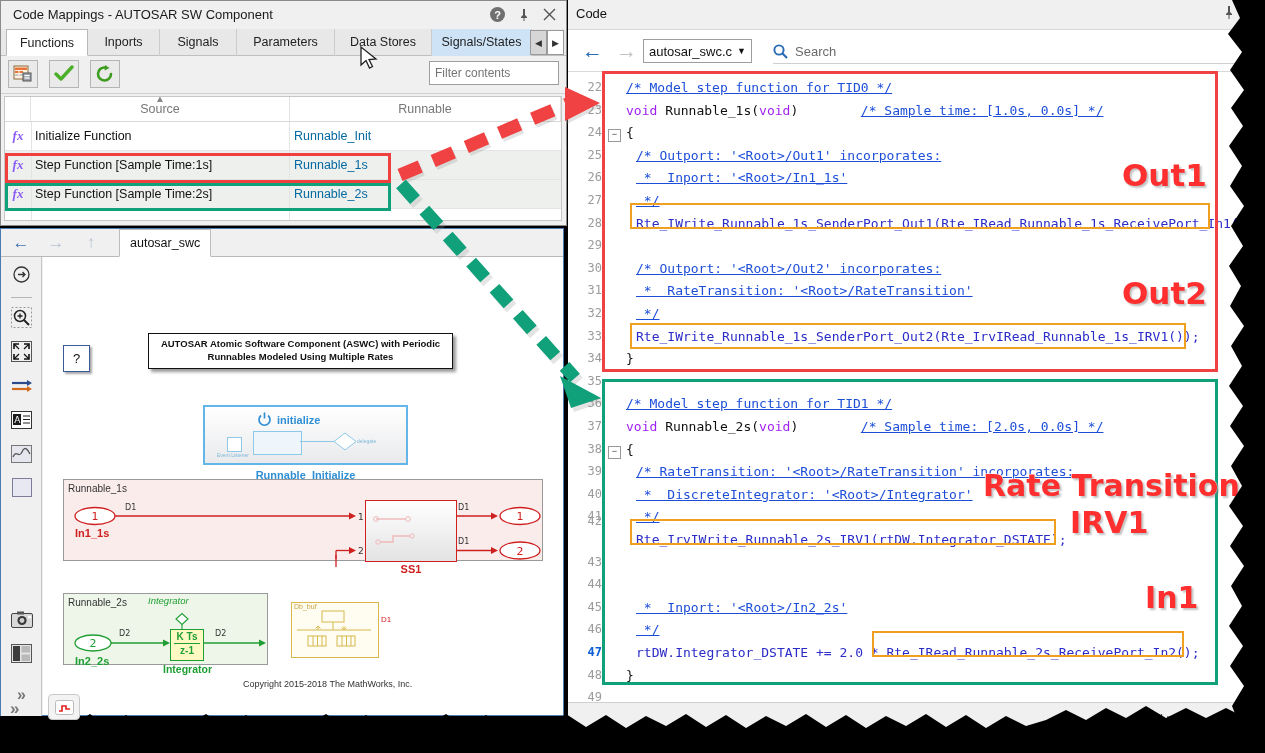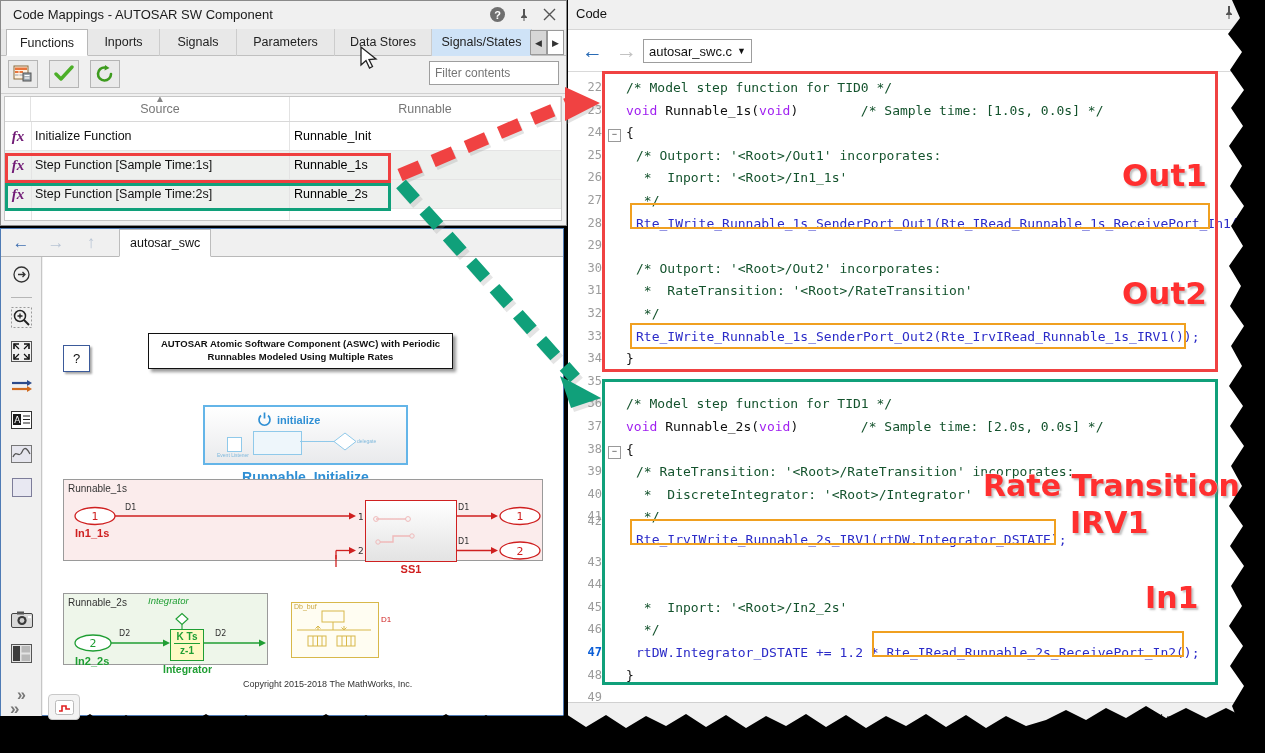--- a/index.html
+++ b/index.html
@@ -47,26 +47,26 @@
 
   
   #cm-table{position:absolute;left:3px;top:95px;width:558px;height:125px;background:#fff;
             border:1px solid #c6c6c6;box-sizing:border-box;overflow:hidden;}
   .thead{display:flex;height:24px;background:#fff;border-bottom:1px solid #d8d8d8;}
   .th{font-size:12.5px;color:#777;display:flex;align-items:center;justify-content:center;
       border-right:1px solid #e2e2e2;box-sizing:border-box;position:relative;}
   .th .caret{position:absolute;top:-4px;left:50%;margin-left:-5px;font-size:10px;color:#888;}
   .trow{display:flex;height:28px;border-bottom:1px solid #e4e4e4;align-items:center;}
   .cell-ic{width:26px;display:flex;align-items:center;justify-content:center;
-           font-style:italic;font-weight:bold;font-size:15px;color:#701a75;
+           font-style:italic;font-weight:bold;font-size:13px;color:#8b5cf6;
            font-family:"Liberation Serif",serif;}
   .cell-src{width:259px;font-size:12.5px;color:#111;padding-left:3px;box-sizing:border-box;
             border-left:1px solid #e4e4e4;border-right:1px solid #e4e4e4;height:100%;
             display:flex;align-items:center;}
-  .cell-run{flex:1;font-size:12.5px;color:#000000;padding-left:4px;box-sizing:border-box;
+  .cell-run{flex:1;font-size:12.5px;color:#0369a1;padding-left:4px;box-sizing:border-box;
             display:flex;align-items:center;height:100%;}
   .rowsel{background:#eef0ee;}
 
   
   #hl-red-row{left:5px;top:153px;width:386px;height:30px;border:3px solid #ef3f3f;box-sizing:border-box;}
   #hl-green-row{left:5px;top:183px;width:386px;height:28px;border:3px solid #10a07a;box-sizing:border-box;}
 
   
   #sl-window{left:0;top:228px;width:564px;height:488px;background:#f0f0f0;
              border:1px solid #4f7bb5;box-sizing:border-box;}
@@ -84,21 +84,21 @@
 
   
   #q-block{left:20px;top:88px;width:25px;height:25px;background:#fff;border:1px solid #3b5a9a;
            box-shadow:2px 2px 2px rgba(0,0,0,.35);display:flex;align-items:center;justify-content:center;
            font-size:13px;color:#111;}
   #banner{left:105px;top:76px;width:305px;height:36px;background:#fff;border:1px solid #111;
           box-shadow:3px 3px 3px rgba(0,0,0,.4);display:flex;align-items:center;justify-content:center;
           text-align:center;font-size:9.5px;font-weight:bold;color:#111;line-height:1.35;padding:0 6px;box-sizing:border-box;}
   #initblk{left:160px;top:148px;width:205px;height:60px;border:2px solid #64b5e8;
            background:linear-gradient(180deg,#ffffff 0%,#e9eaec 100%);box-sizing:border-box;}
-  #initlabel{left:160px;top:212px;width:205px;text-align:center;font-size:14px;font-weight:bold;color:#2f8fd4;}
+  #initlabel{left:160px;top:212px;width:205px;text-align:center;font-size:11px;font-weight:bold;color:#2f8fd4;}
 
   #r1s{left:20px;top:222px;width:480px;height:82px;background:#fbecec;border:1px solid #9a9a9a;box-sizing:border-box;}
   #r2s{left:20px;top:336px;width:205px;height:72px;background:#eef6ea;border:1px solid #9a9a9a;box-sizing:border-box;}
   #dbbuf{left:248px;top:345px;width:88px;height:56px;background:#fffdf2;border:1px solid #d8b84a;box-sizing:border-box;}
   #copyright{left:200px;top:422px;font-size:9px;color:#333;}
 
   
   #code-window{left:568px;top:0;width:697px;height:730px;background:#fff;}
   #code-title{position:absolute;left:8px;top:6px;font-size:13px;color:#111;}
   #code-titlebar{position:absolute;left:0;top:0;width:100%;height:30px;background:#f0f0f0;
@@ -111,21 +111,21 @@
   #searchrow{position:absolute;left:205px;top:8px;right:30px;height:25px;border-bottom:1px solid #cfcfcf;
              display:flex;align-items:center;gap:7px;box-sizing:border-box;}
   #searchtxt{font-size:13px;color:#6a6a6a;}
   #gutter{position:absolute;left:0;top:72px;width:38px;bottom:38px;background:#fff;}
   .lnum{position:absolute;right:4px;font-size:12px;color:#9b9b9b;
         font-family:"DejaVu Sans Mono",monospace;}
   .lnum.cur{color:#0b5ed7;font-weight:bold;}
   #codearea{position:absolute;left:38px;top:72px;right:0;bottom:38px;background:#fff;overflow:hidden;}
   .cl{position:absolute;left:0;white-space:pre;font-family:"DejaVu Sans Mono",monospace;
       font-size:13px;line-height:16px;color:#111;}
-  .kw{color:#a020f0;} .cm{color:#14532d;} .fn{color:#111;} .id{color:#2b2bc8;}
+  .kw{color:#a020f0;} .cm{color:#1d4ed8;text-decoration:underline;} .fn{color:#111;} .id{color:#2b2bc8;}
   .fold{position:absolute;width:11px;height:11px;border:1px solid #999;background:#fff;
         font-size:9px;line-height:9px;text-align:center;color:#333;}
   #statusbar{position:absolute;left:0;bottom:0;width:100%;height:28px;background:#f0f0f0;
              border-top:1px solid #d0d0d0;box-sizing:border-box;}
   #status-ln{position:absolute;right:75px;bottom:4px;font-size:12px;color:#444;}
   #status-col{position:absolute;right:18px;bottom:4px;font-size:12px;color:#444;}
 
   
   #vscroll{position:absolute;right:2px;top:72px;bottom:40px;width:12px;background:#f2f2f2;}
   #vthumb{position:absolute;left:1px;top:4px;width:10px;height:70px;background:#cdcdcd;}
@@ -475,20 +475,27 @@
       </div>
     </div>
 
     <div id="code-toolbar">
       <div class="abs" style="left:14px;top:10px;font-size:21px;color:#2a6bb5;line-height:20px;">←</div>
       <div class="abs" style="left:48px;top:10px;font-size:21px;color:#c2c2c2;line-height:20px;">→</div>
       <div id="filecombo">
         <span>autosar_swc.c</span>
         <span style="font-size:9px;">▼</span>
       </div>
+      <div id="searchrow">
+        <svg width="15" height="15" viewBox="0 0 15 15">
+          <circle cx="6" cy="6" r="4.6" fill="none" stroke="#2a6bb5" stroke-width="1.9"></circle>
+          <path d="M9.5 9.5 L14 14" stroke="#2a6bb5" stroke-width="2.1"></path>
+        </svg>
+        <span id="searchtxt">Search</span>
+      </div>
     </div>
 
     <div id="gutter">
         <div class="lnum" style="top: 8px;">22</div>
         <div class="lnum" style="top: 30.6px;">23</div>
         <div class="lnum" style="top: 53.2px;">24</div>
         <div class="lnum" style="top: 75.8px;">25</div>
         <div class="lnum" style="top: 98.4px;">26</div>
         <div class="lnum" style="top: 121px;">27</div>
         <div class="lnum" style="top: 143.6px;">28</div>
@@ -534,21 +541,21 @@
         <div class="cl" style="top: 347px; left: 20px;"><span class="kw">void</span><span class="fn"> Runnable_2s(</span><span class="kw">void</span><span class="fn">)</span><span class="fn">        </span><span class="cm">/* Sample time: [2.0s, 0.0s] */</span></div>
         <div class="fold" style="top: 373.6px; left: 2px;">−</div>
         <div class="cl" style="top: 369.6px; left: 20px;"><span class="fn">{</span></div>
         <div class="cl" style="top: 392.2px; left: 30px;"><span class="cm">/* RateTransition: '&lt;Root&gt;/RateTransition' incorporates:</span></div>
         <div class="cl" style="top: 414.8px; left: 30px;"><span class="cm"> *  DiscreteIntegrator: '&lt;Root&gt;/Integrator'</span></div>
         <div class="cl" style="top: 437.4px; left: 30px;"><span class="cm"> */</span></div>
         <div class="cl" style="top: 460px; left: 30px;"><span class="id">Rte_IrvIWrite_Runnable_2s_IRV1(rtDW.Integrator_DSTATE);</span></div>
         <div class="cl" style="top: 482.6px; left: 20px;"><span class="fn"></span></div>
         <div class="cl" style="top: 527.8px; left: 30px;"><span class="cm"> *  Inport: '&lt;Root&gt;/In2_2s'</span></div>
         <div class="cl" style="top: 550.4px; left: 30px;"><span class="cm"> */</span></div>
-        <div class="cl" style="top: 573px; left: 30px;"><span class="id">rtDW.Integrator_DSTATE += 1.2 * Rte_IRead_Runnable_2s_ReceivePort_In2();</span></div>
+        <div class="cl" style="top: 573px; left: 30px;"><span class="id">rtDW.Integrator_DSTATE += 2.0 * Rte_IRead_Runnable_2s_ReceivePort_In2();</span></div>
         <div class="cl" style="top: 595.6px; left: 20px;"><span class="fn">}</span></div>
         <div class="cl" style="top: 618.2px; left: 20px;"><span class="fn"></span></div>
       </div>
 
     <div id="vscroll">
         <div id="vthumb"></div>
       </div>
 
     <div id="statusbar">
       <div id="status-ln">

